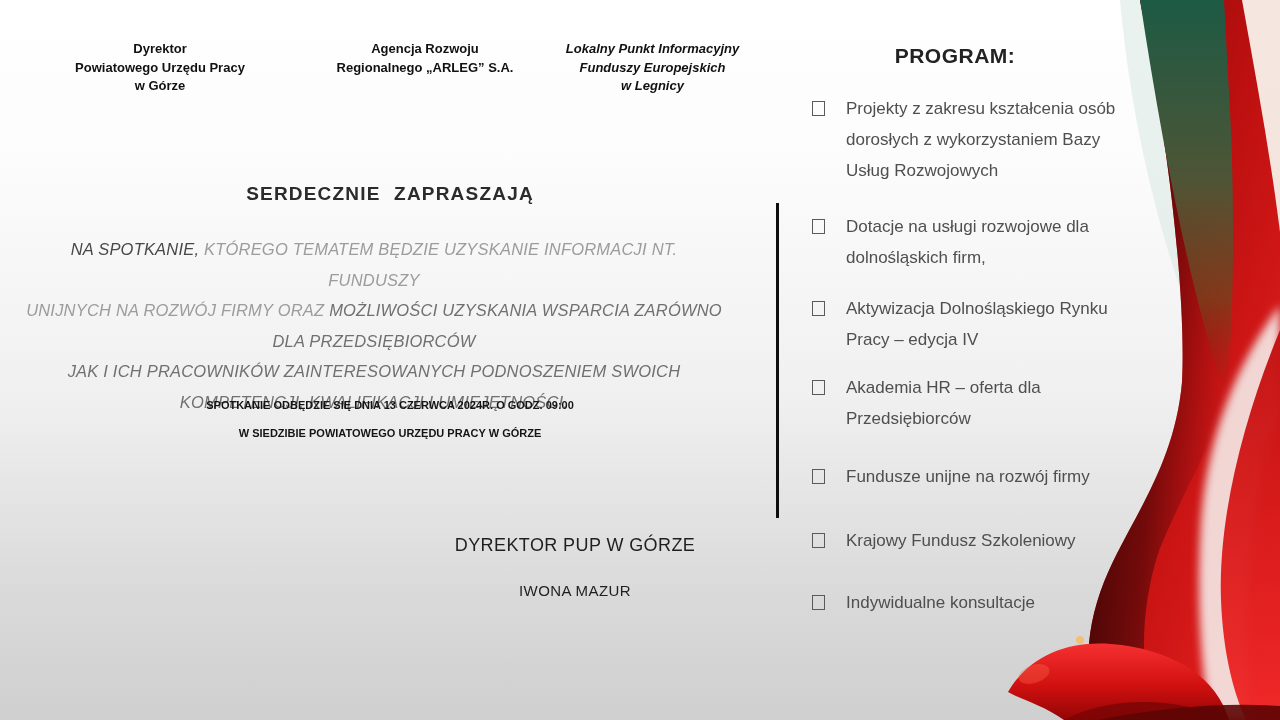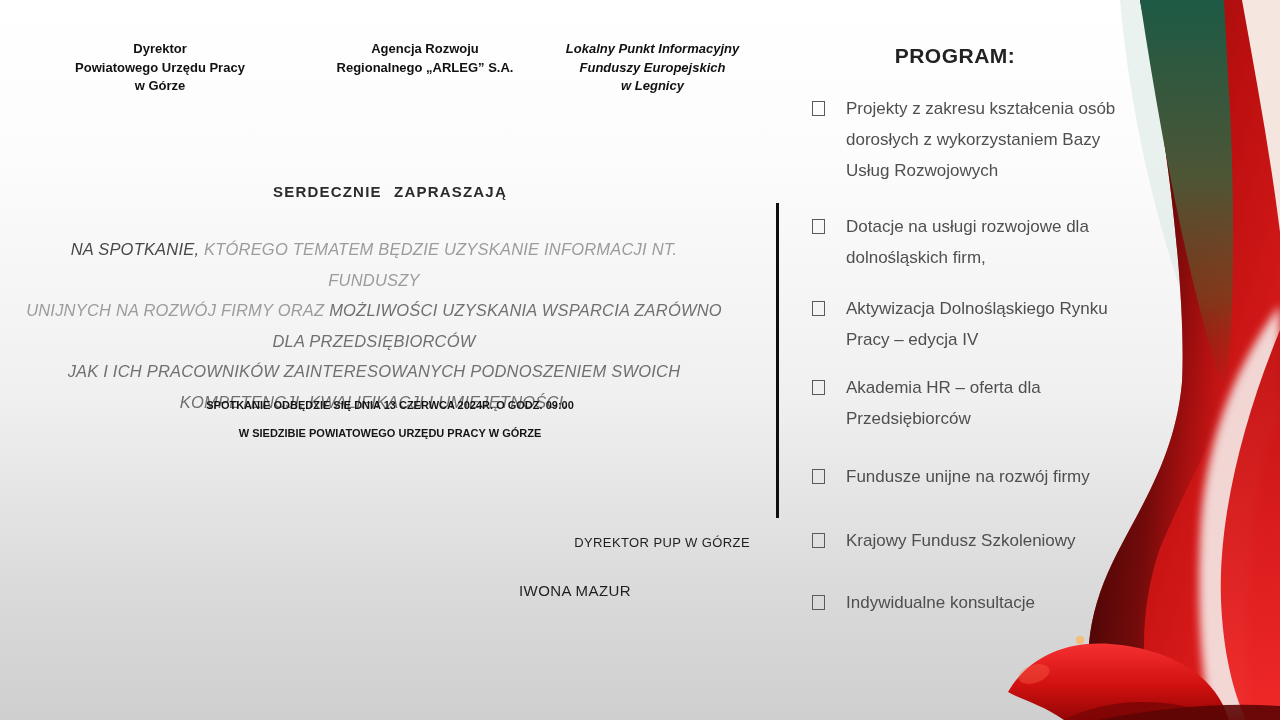--- a/index.html
+++ b/index.html
@@ -11,33 +11,33 @@
     font-family:"Liberation Sans", sans-serif;
   }
   
   .org-col{position:absolute;top:40px;text-align:center;font-size:13px;font-weight:bold;
            line-height:18.5px;color:#111;}
   #org1{left:40px;width:240px;}
   #org2{left:290px;width:270px;}
   #org3{left:530px;width:245px;font-style:italic;}
   
   .invite-heading{position:absolute;top:183px;left:40px;width:700px;text-align:center;
-           font-size:15px;font-weight:bold;letter-spacing:1.2px;word-spacing:7px;color:#2b2b2b;}
+           font-size:19px;font-weight:bold;letter-spacing:1.2px;word-spacing:7px;color:#2b2b2b;}
   
   .invite-body{position:absolute;top:234px;left:24px;width:700px;text-align:center;
            font-size:16.5px;line-height:30.5px;letter-spacing:.2px;font-style:italic;}
   .tone-dark{color:#484848;}
   .tone-light{color:#9c9c9c;}
   .tone-mid{color:#707070;}
   
   .meeting{position:absolute;top:391px;left:40px;width:700px;text-align:center;
            font-size:11px;font-weight:bold;line-height:28px;color:#141414;}
   
-  .sig-role{position:absolute;top:535px;left:400px;width:350px;text-align:right;
-           font-size:13px;color:#1f1f1f;letter-spacing:.4px;}
+  .sig-role{position:absolute;top:535px;left:400px;width:350px;text-align:center;
+           font-size:18px;color:#1f1f1f;letter-spacing:.4px;}
   .sig-name{position:absolute;top:582px;left:400px;width:350px;text-align:center;
            font-size:15px;color:#1f1f1f;letter-spacing:.4px;}
   
   .divider{position:absolute;left:776px;top:203px;width:2.5px;height:315px;background:#0e0e0e;}
   
   .program-title{position:absolute;top:44px;left:800px;width:310px;text-align:center;
            font-size:21px;font-weight:bold;letter-spacing:.5px;color:#222;}
   .program-list{position:absolute;top:93px;left:812px;width:322px;}
   .program-item{display:flex;align-items:flex-start;}
   .bullet-box{flex:0 0 auto;width:11px;height:13px;border:1.4px solid #5a5a5a;

